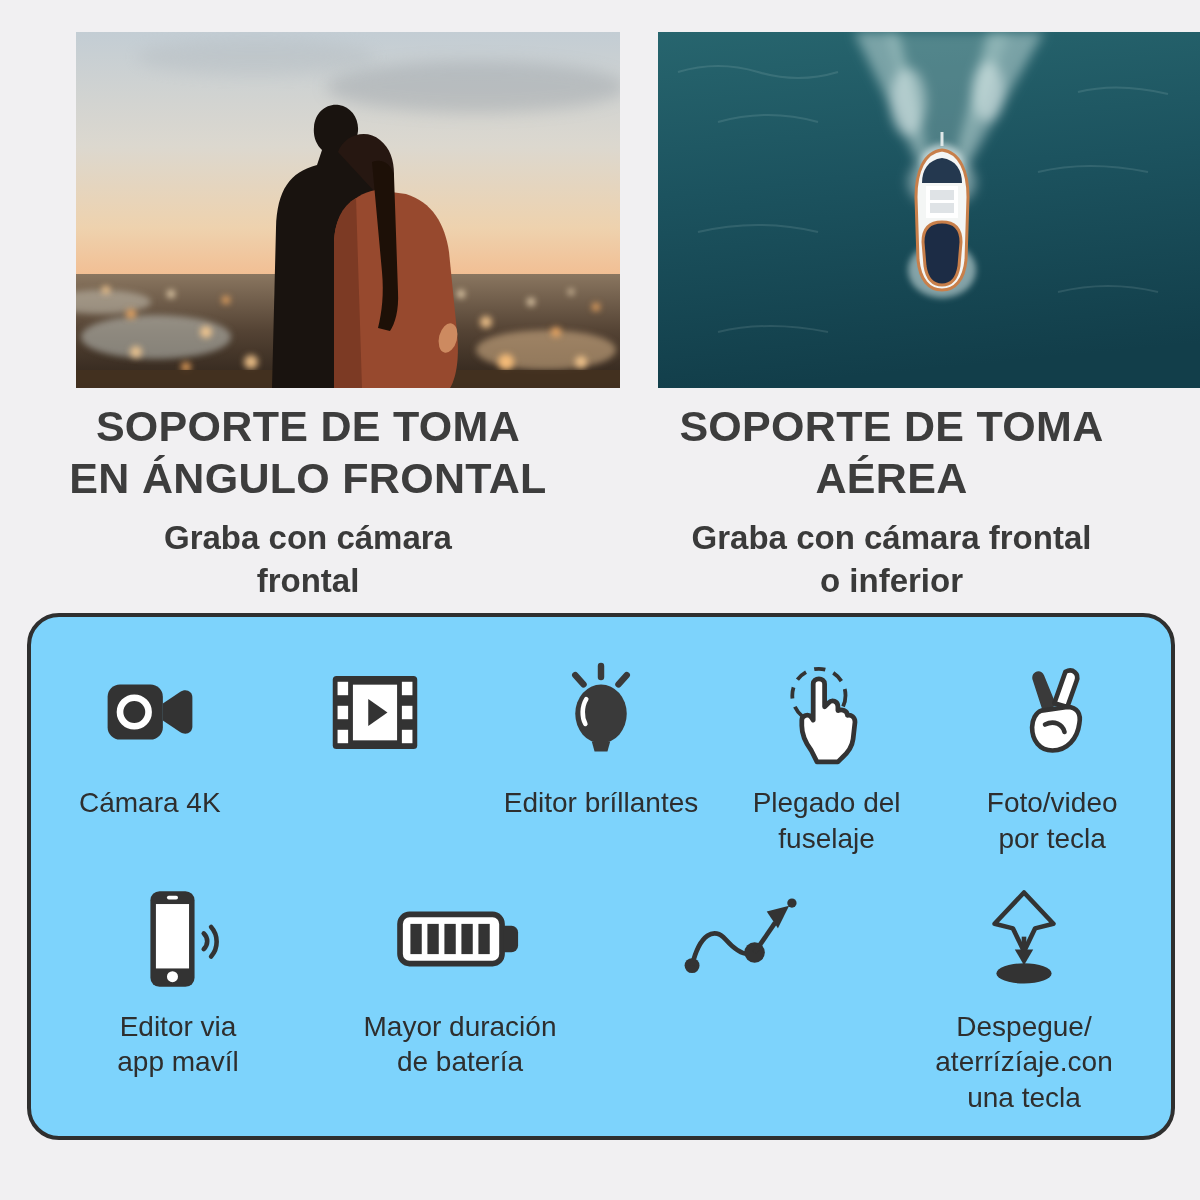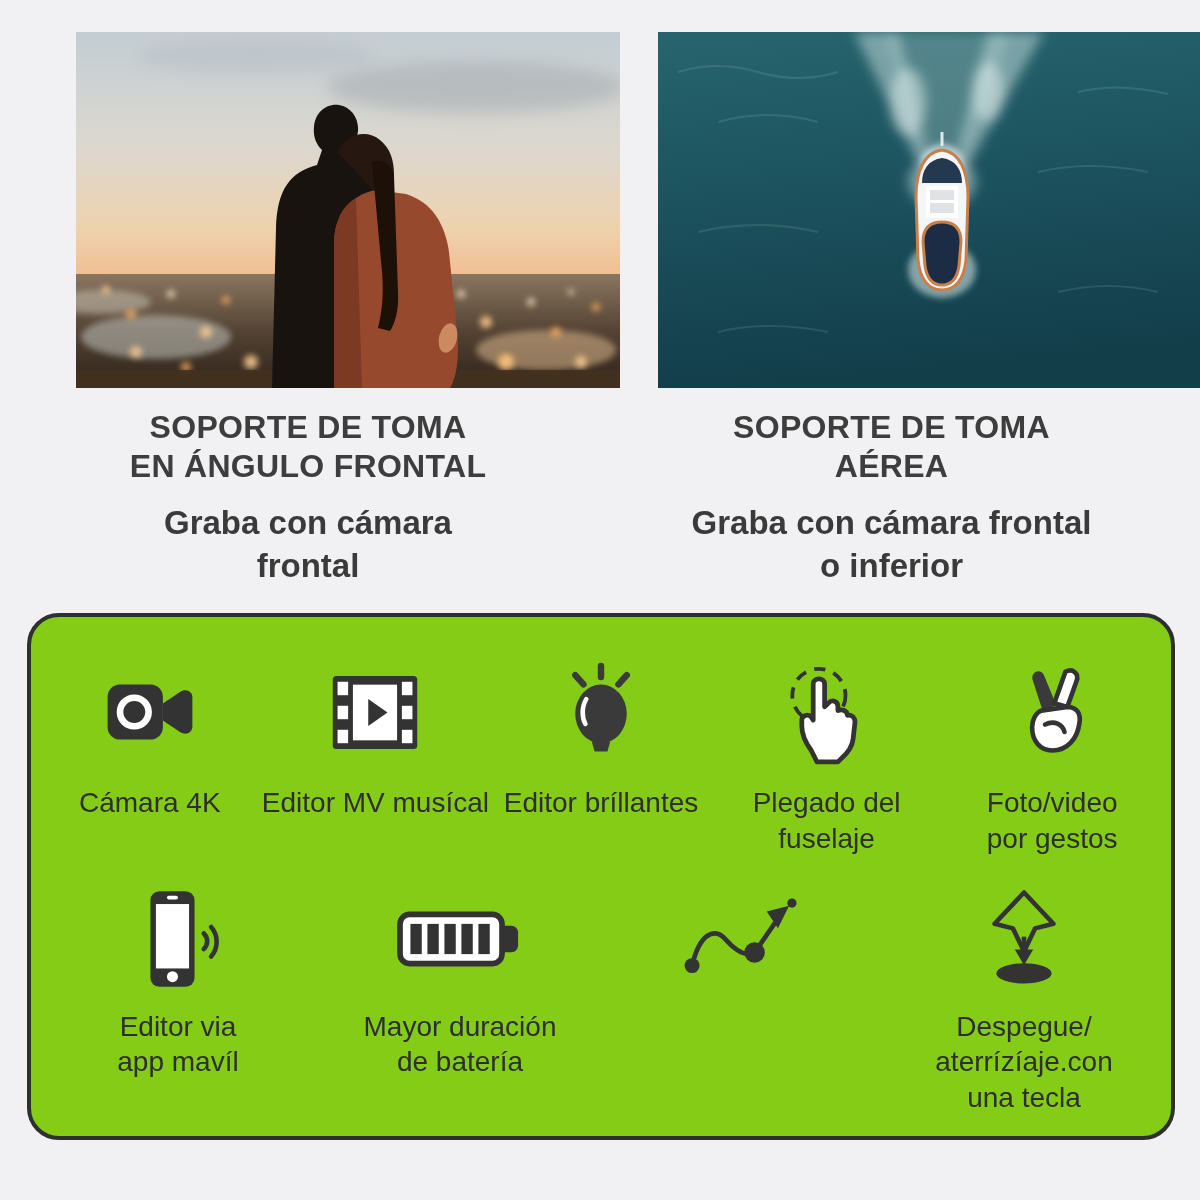--- a/index.html
+++ b/index.html
@@ -10,31 +10,31 @@
   }
   .photo{position:absolute;overflow:hidden;background:#ddd;}
   .photo svg{display:block;}
   .photo-left{left:36px;top:16px;width:544px;height:356px;}
   .photo-right{left:618px;top:16px;width:547px;height:356px;}
 
   .caption{position:absolute;top:392px;text-align:center;}
   .caption-left{left:36px;width:544px;}
   .caption-right{left:618px;width:547px;}
   .caption-title{
-    margin:16px;font-size:32px;font-weight:700;line-height:1.22;
+    margin:8px;font-size:43px;font-weight:700;line-height:1.22;
     color:#3d3d3d;letter-spacing:.3px;white-space:pre;
   }
   .caption-sub{
     margin:12px 0 0;font-size:33px;font-weight:700;line-height:1.3;
     color:#3a3a3a;white-space:pre;
   }
 
   .panel{
     position:absolute;left:27px;top:613px;width:1148px;height:527px;
-    box-sizing:border-box;background:#84cc16;
+    box-sizing:border-box;background:#7dd3fc;
     border:4px solid #2f2f2f;border-radius:32px;
     padding:36px 6px 0;
   }
   .frow{display:flex;}
   .frow + .frow{margin-top:26px;}
   .feature{flex:1 1 0;display:flex;flex-direction:column;align-items:center;min-width:0;}
   .icon-wrap{height:118px;display:flex;align-items:center;justify-content:center;}
   .frow2 .icon-wrap{height:112px;}
   .feature-label{
     margin-top:14px;font-size:28px;line-height:1.28;color:#2e2e2e;
@@ -193,21 +193,20 @@
           <rect x="27" y="15" width="46" height="58" fill="#fff"></rect>
           <path d="M43 30 L63 44 L43 58 Z" fill="#333"></path>
           <rect x="11" y="12" width="11" height="14" fill="#fff"></rect>
             <rect x="11" y="37" width="11" height="14" fill="#fff"></rect>
             <rect x="11" y="62" width="11" height="14" fill="#fff"></rect>
           <rect x="78" y="12" width="11" height="14" fill="#fff"></rect>
             <rect x="78" y="37" width="11" height="14" fill="#fff"></rect>
             <rect x="78" y="62" width="11" height="14" fill="#fff"></rect>
         </svg>
       </div>
-      <div class="feature-label">Editor MV musícal</div>
     </div>
 
     <div class="feature">
       <div class="icon-wrap">
         <svg width="92" height="100" viewBox="0 0 100 108">
           <g stroke="#3a3a3a" stroke-width="7" stroke-linecap="round">
             <path d="M50 4 V16"></path>
               <path d="M22 14 L31 24"></path>
               <path d="M78 14 L69 24"></path>
           </g>
@@ -233,21 +232,21 @@
     <div class="feature">
       <div class="icon-wrap">
         <svg width="88" height="95" viewBox="0 0 95 100">
           <path d="M27 16 C23 7 35 1 39 10 L52 42 L38 50 Z" fill="#3a3a3a"></path>
           <path d="M62 6 C70 2 77 8 74 16 L64 44 L50 40 Z" fill="#fff" stroke="#333" stroke-width="5" stroke-linejoin="round"></path>
           <path d="M36 48 L64 44 C75 44 79 52 77 62 C75 78 64 91 48 91 C34 91 26 80 26 66 C26 58 30 50 36 48 Z" fill="#fff" stroke="#333" stroke-width="5" stroke-linejoin="round"></path>
           <path d="M40 63 C50 58 59 63 61 71" fill="none" stroke="#333" stroke-width="5" stroke-linecap="round"></path>
         </svg>
       </div>
       <div class="feature-label">Foto/video
-por gestos</div>
+por tecla</div>
     </div>
 
   </div>
 
   <div class="frow frow2">
 
 
     <div class="feature">
       <div class="icon-wrap">
         <svg width="92" height="104" viewBox="0 0 100 112">

